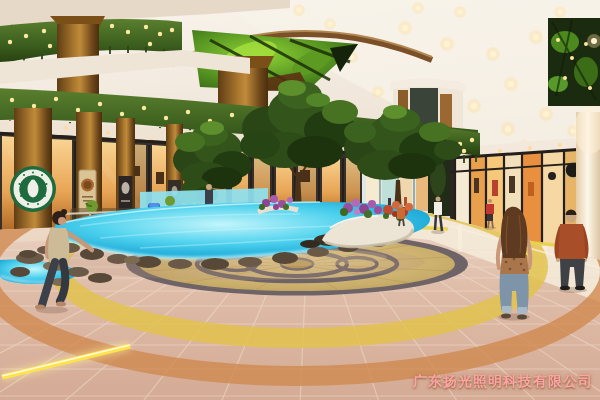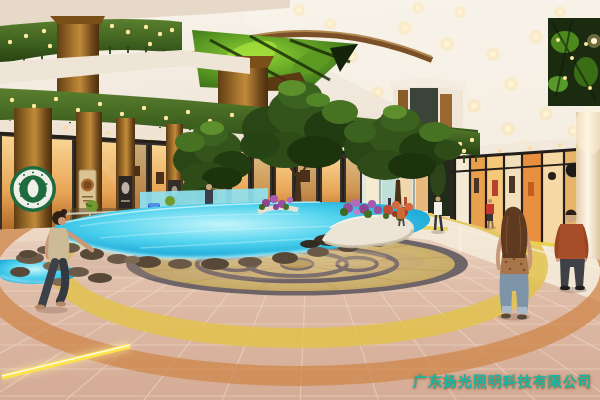--- a/index.html
+++ b/index.html
@@ -2,21 +2,21 @@
 <html><head>
 <meta charset="utf-8">
 <style>
   html,body{margin:0;padding:0;background:#222;}
   .stage{position:relative;width:600px;height:400px;overflow:hidden;font-family:"Liberation Sans",sans-serif;}
   .stage svg{position:absolute;left:0;top:0;}
   .watermark{
     position:absolute;right:7px;bottom:9px;
     font-family:"Liberation Sans",sans-serif;
     font-size:14px;font-weight:bold;letter-spacing:1px;
-    color:#14b8a6;text-shadow:0 1px 2px rgba(110,60,20,.65),0 0 4px rgba(150,90,40,.4);
+    color:#fca5a5;text-shadow:0 1px 2px rgba(110,60,20,.65),0 0 4px rgba(150,90,40,.4);
     white-space:nowrap;
   }
 </style>
 </head>
 <body>
 
 <div class="stage">
 <svg width="600" height="400" viewBox="0 0 600 400">
   <defs>
     <linearGradient id="gCeil" x1="0" y1="0" x2="0.25" y2="1">

